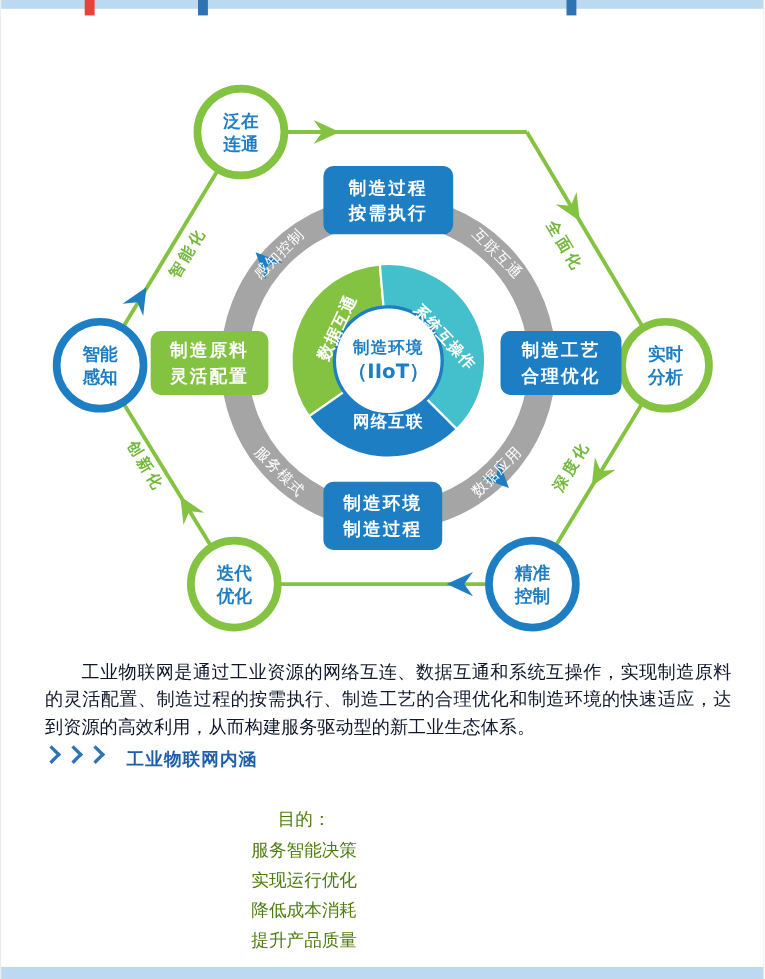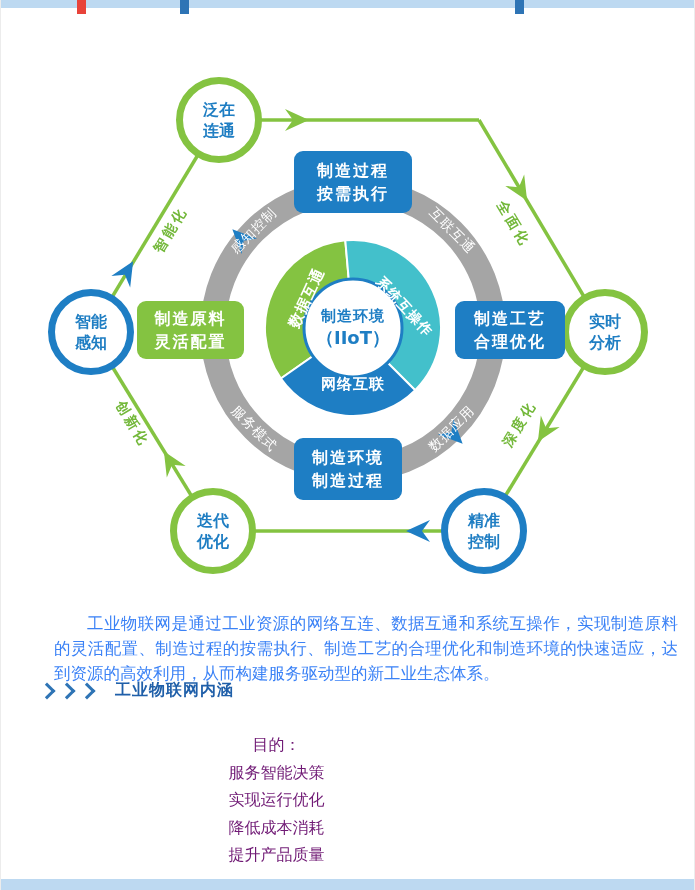--- a/index.html
+++ b/index.html
@@ -59,32 +59,32 @@
   }
   .pbox.green { background:#84c341; }
   .box-top    { left:293px; top:151px; width:118px; height:62px; }
   .box-right  { left:454px; top:301px; width:110px; height:58px; }
   .box-bottom { left:293px; top:438px; width:108px; height:62px; }
   .box-left   { left:136px; top:301px; width:107px; height:58px; }
 
   
   .para {
     position:absolute; left:36px; top:594px; width:624px;
-    font-size:16.5px; line-height:25px; color:#3b82f6;
-    text-align:justify; text-indent:2em; margin:17px;
-  }
-  .section-header { position:absolute; left:40px; top:680px; display:flex; align-items:center; }
+    font-size:16.5px; line-height:25px; color:#0f172a;
+    text-align:justify; text-indent:2em; margin:4px;
+  }
+  .section-header { position:absolute; left:40px; top:680px; display:flex; align-items:flex-start; }
   .chev {
     display:inline-block; width:9px; height:9px;
     border-top:3.5px solid #2e74b5; border-right:3.5px solid #2e74b5;
     transform:rotate(45deg); margin-right:8px;
   }
   .section-title { color:#1f5fa9; font-weight:bold; font-size:16px; letter-spacing:1px; margin-left:14px; }
 
-  .purpose { position:absolute; left:0; top:731px; width:551px; text-align:center; color:#701a75; }
+  .purpose { position:absolute; left:0; top:731px; width:551px; text-align:center; color:#4d7c0f; }
   .purpose p { margin:0; font-size:16px; line-height:27.5px; }
 </style>
 </head>
 <body>
 
 <div class="page">
 
   <div class="top-bar"></div>
   <div class="marker red"></div>
   <div class="marker b1"></div>

